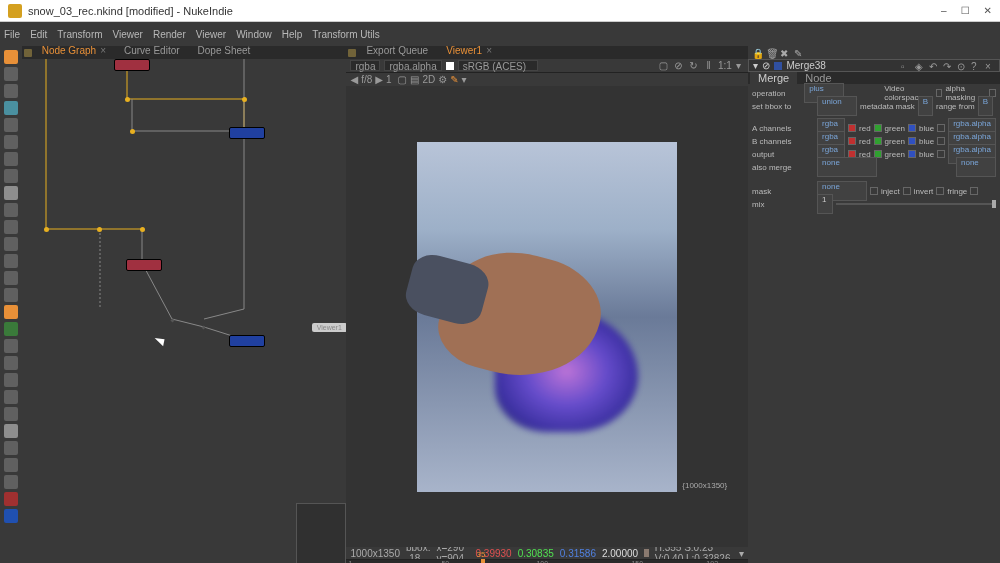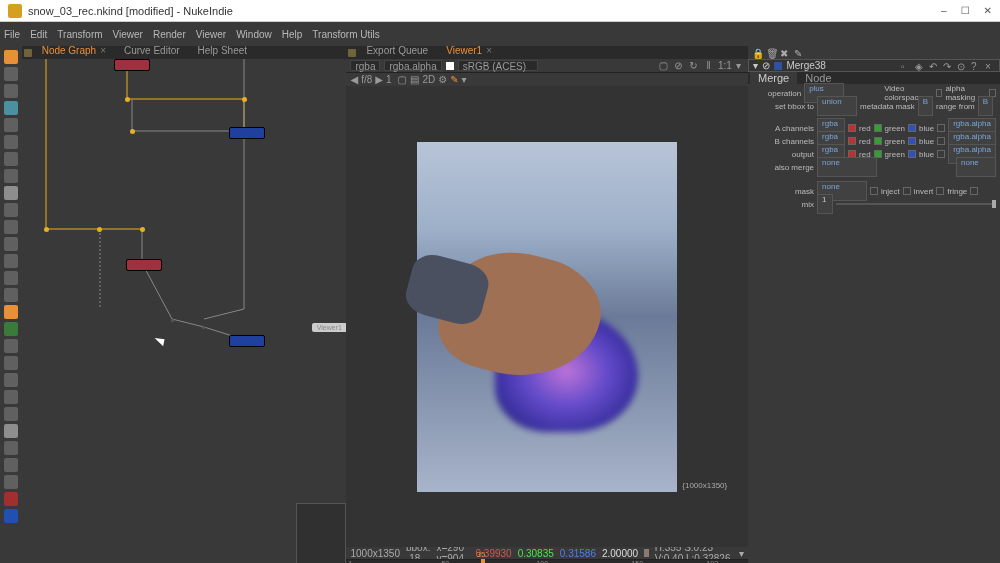--- a/index.html
+++ b/index.html
@@ -62,21 +62,21 @@
 .right{flex:1;background:#393939;display:flex;flex-direction:column}
 .props-bar{height:13px;background:#393939;display:flex;align-items:center;padding:0 4px;gap:4px}
 .props-bar .ibtn{width:10px;height:10px;color:#aaa;cursor:pointer;font-size:10px}
 .nodeh{height:13px;background:#333;display:flex;align-items:center;padding:0 4px;color:#ccc;font-size:9px;border:1px solid #555;gap:4px}
 .nodeh .sp{flex:1}
 .nodeh .ni{width:10px;height:10px;cursor:pointer;color:#999}
 .subtabs{height:12px;background:#2a2a2a;display:flex;padding:0 2px}
 .subtabs .st{padding:0 8px;font-size:11px;color:#999;line-height:12px;cursor:pointer}
 .subtabs .st.active{background:#393939;color:#ccc}
 .prow{display:flex;align-items:center;height:12px;padding:0 2px;color:#ccc;font-size:9px;gap:3px}
-.prow .lbl{width:62px;text-align:right;color:#bbb;font-size:8px}
+.prow .lbl{width:62px;text-align:left;color:#bbb;font-size:8px}
 .prow .dd-sel{background:#414141;height:20px;padding:0 4px;line-height:10px;border:1px solid #555;min-width:40px;font-size:8px;color:#7aa5d8}
 .prow .cb{width:8px;height:8px;border:1px solid #666}
 .prow .cb.r{background:#c03030}
 .prow .cb.g{background:#30a030}
 .prow .cb.b{background:#3050c0}
 .prow .txt{font-size:8px;color:#bbb}
 .cursor{position:absolute;width:10px;height:12px;left:158px;top:334px;pointer-events:none}
 .cursor::before{content:'';position:absolute;border-left:6px solid #fff;border-bottom:4px solid transparent;border-top:8px solid transparent;transform:rotate(-45deg)}
 </style>
 </head>
@@ -134,21 +134,21 @@
     <div class="tbtn c6"></div>
     <div class="tbtn c5"></div>
     <div class="tbtn c7"></div>
   </div>
 
   <div class="left">
     <div class="panel-tabs">
       <div class="dot"></div>
       <div class="tab active"><span>Node Graph</span><span class="x">×</span></div>
       <div class="tab">Curve Editor</div>
-      <div class="tab">Help Sheet</div>
+      <div class="tab">Dope Sheet</div>
     </div>
     <div class="ng">
       <svg width="330" height="500">
         <path d="M24 0 L24 170 L120 170" stroke="#e8b020" stroke-width="1" fill="none"></path>
         <path d="M105 7 L105 40 L222 40 L222 68" stroke="#e8b020" stroke-width="1" fill="none"></path>
         <path d="M222 0 L222 250 L182 260" stroke="#888" stroke-width="1" fill="none"></path>
         <path d="M110 40 L110 72 L221 72" stroke="#888" stroke-width="1" fill="none"></path>
         <path d="M120 170 L120 204 L150 260 L182 268 L220 280" stroke="#888" stroke-width="1" fill="none"></path>
         <path d="M78 170 L78 250" stroke="#888" stroke-width="1" fill="none" stroke-dasharray="2 2"></path>
       </svg>

